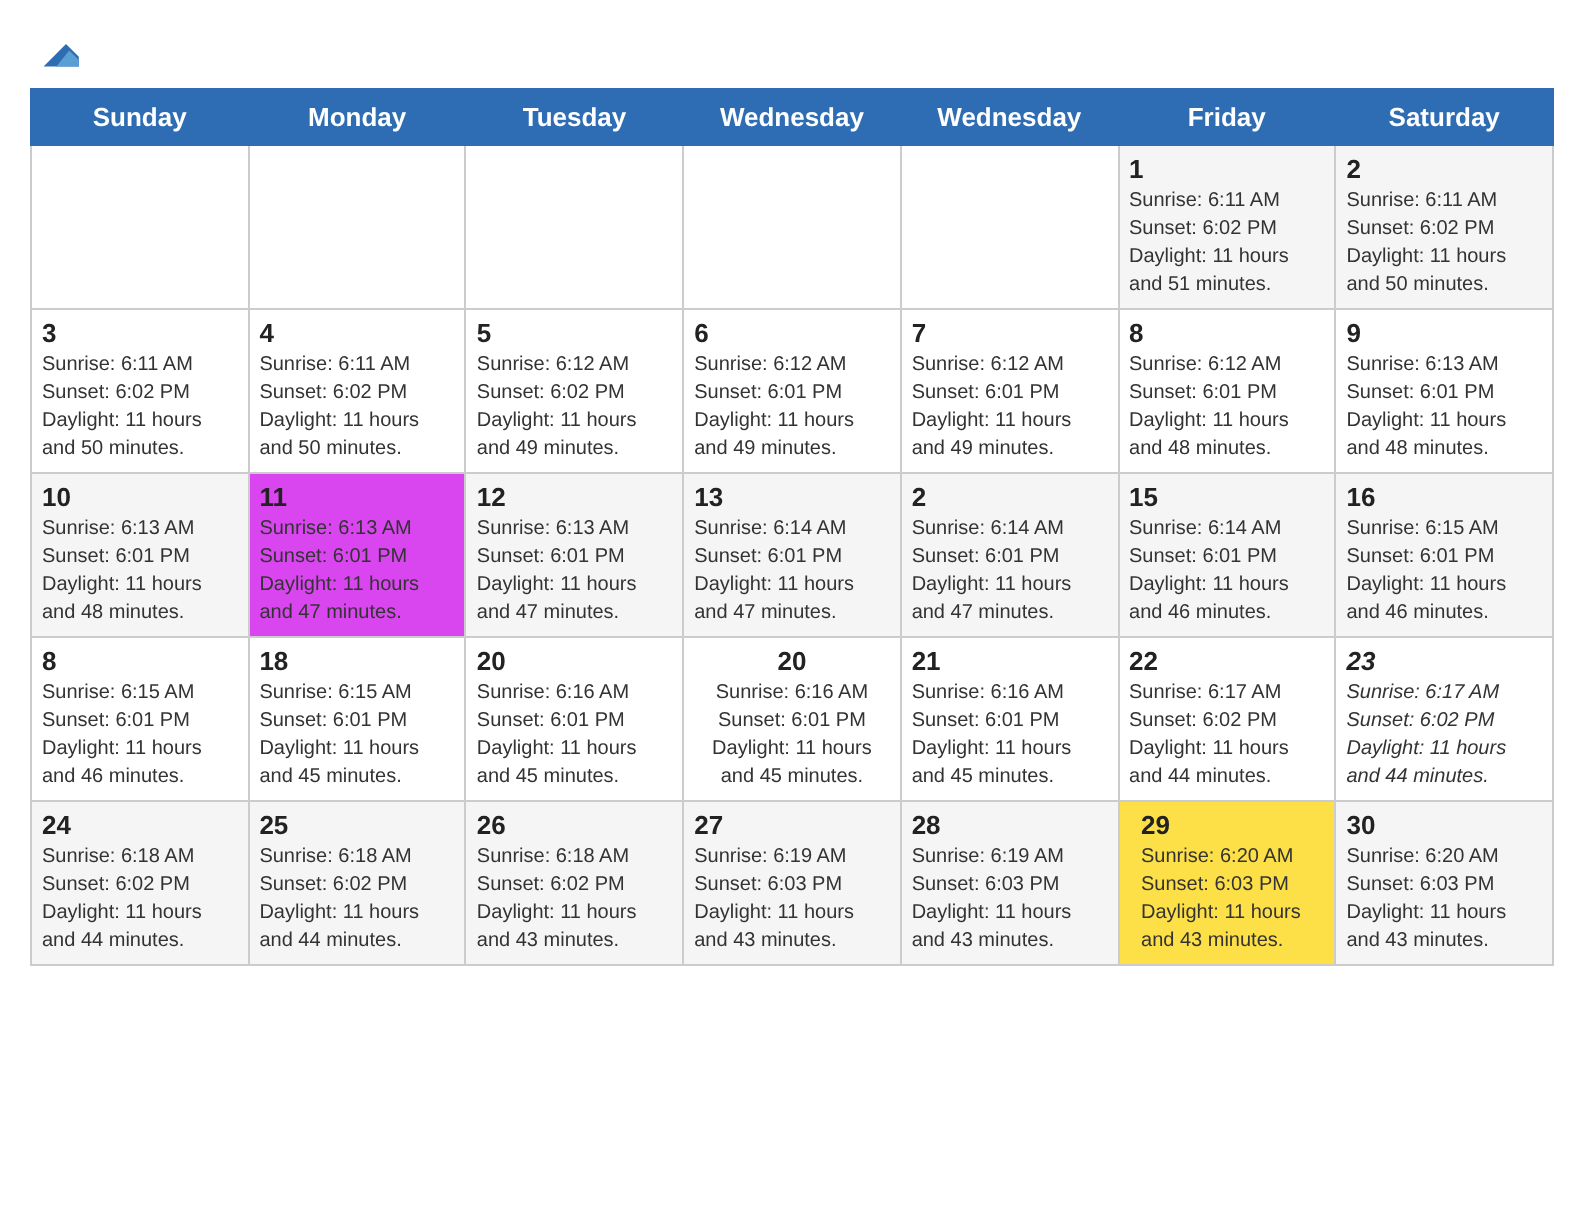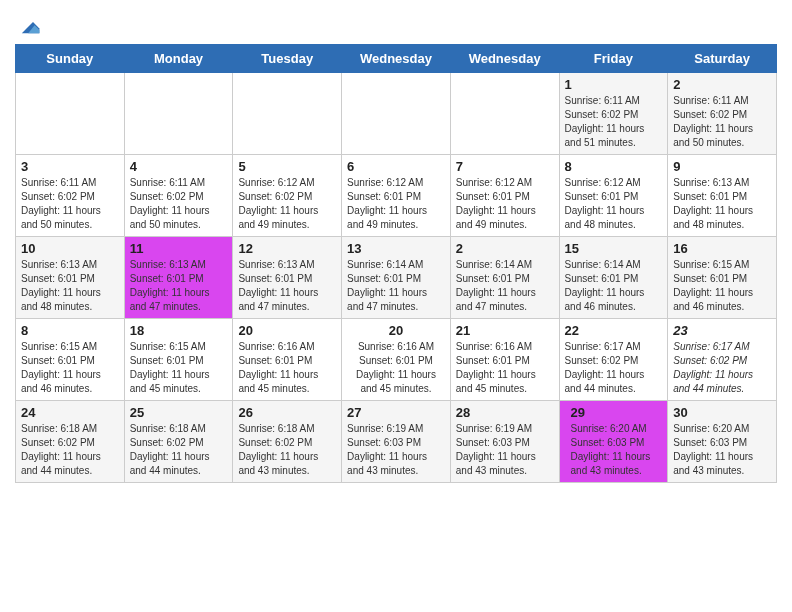--- a/index.html
+++ b/index.html
@@ -343,21 +343,21 @@
 Daylight: 11 hours
 and 43 minutes.</div>
           </td>
           <td style="background: rgb(245, 245, 245);">
             <span class="day-num">28</span>
             <div class="day-info" style="white-space: pre-line;">Sunrise: 6:19 AM
 Sunset: 6:03 PM
 Daylight: 11 hours
 and 43 minutes.</div>
           </td>
-          <td style="background: #d946ef; padding-left: 11px;">
+          <td style="background: #fde047; padding-left: 11px;">
             <span class="day-num">29</span>
             <div class="day-info" style="white-space: pre-line;">Sunrise: 6:20 AM
 Sunset: 6:03 PM
 Daylight: 11 hours
 and 43 minutes.</div>
           </td>
           <td style="background: rgb(245, 245, 245);">
             <span class="day-num">30</span>
             <div class="day-info" style="white-space: pre-line;">Sunrise: 6:20 AM
 Sunset: 6:03 PM

